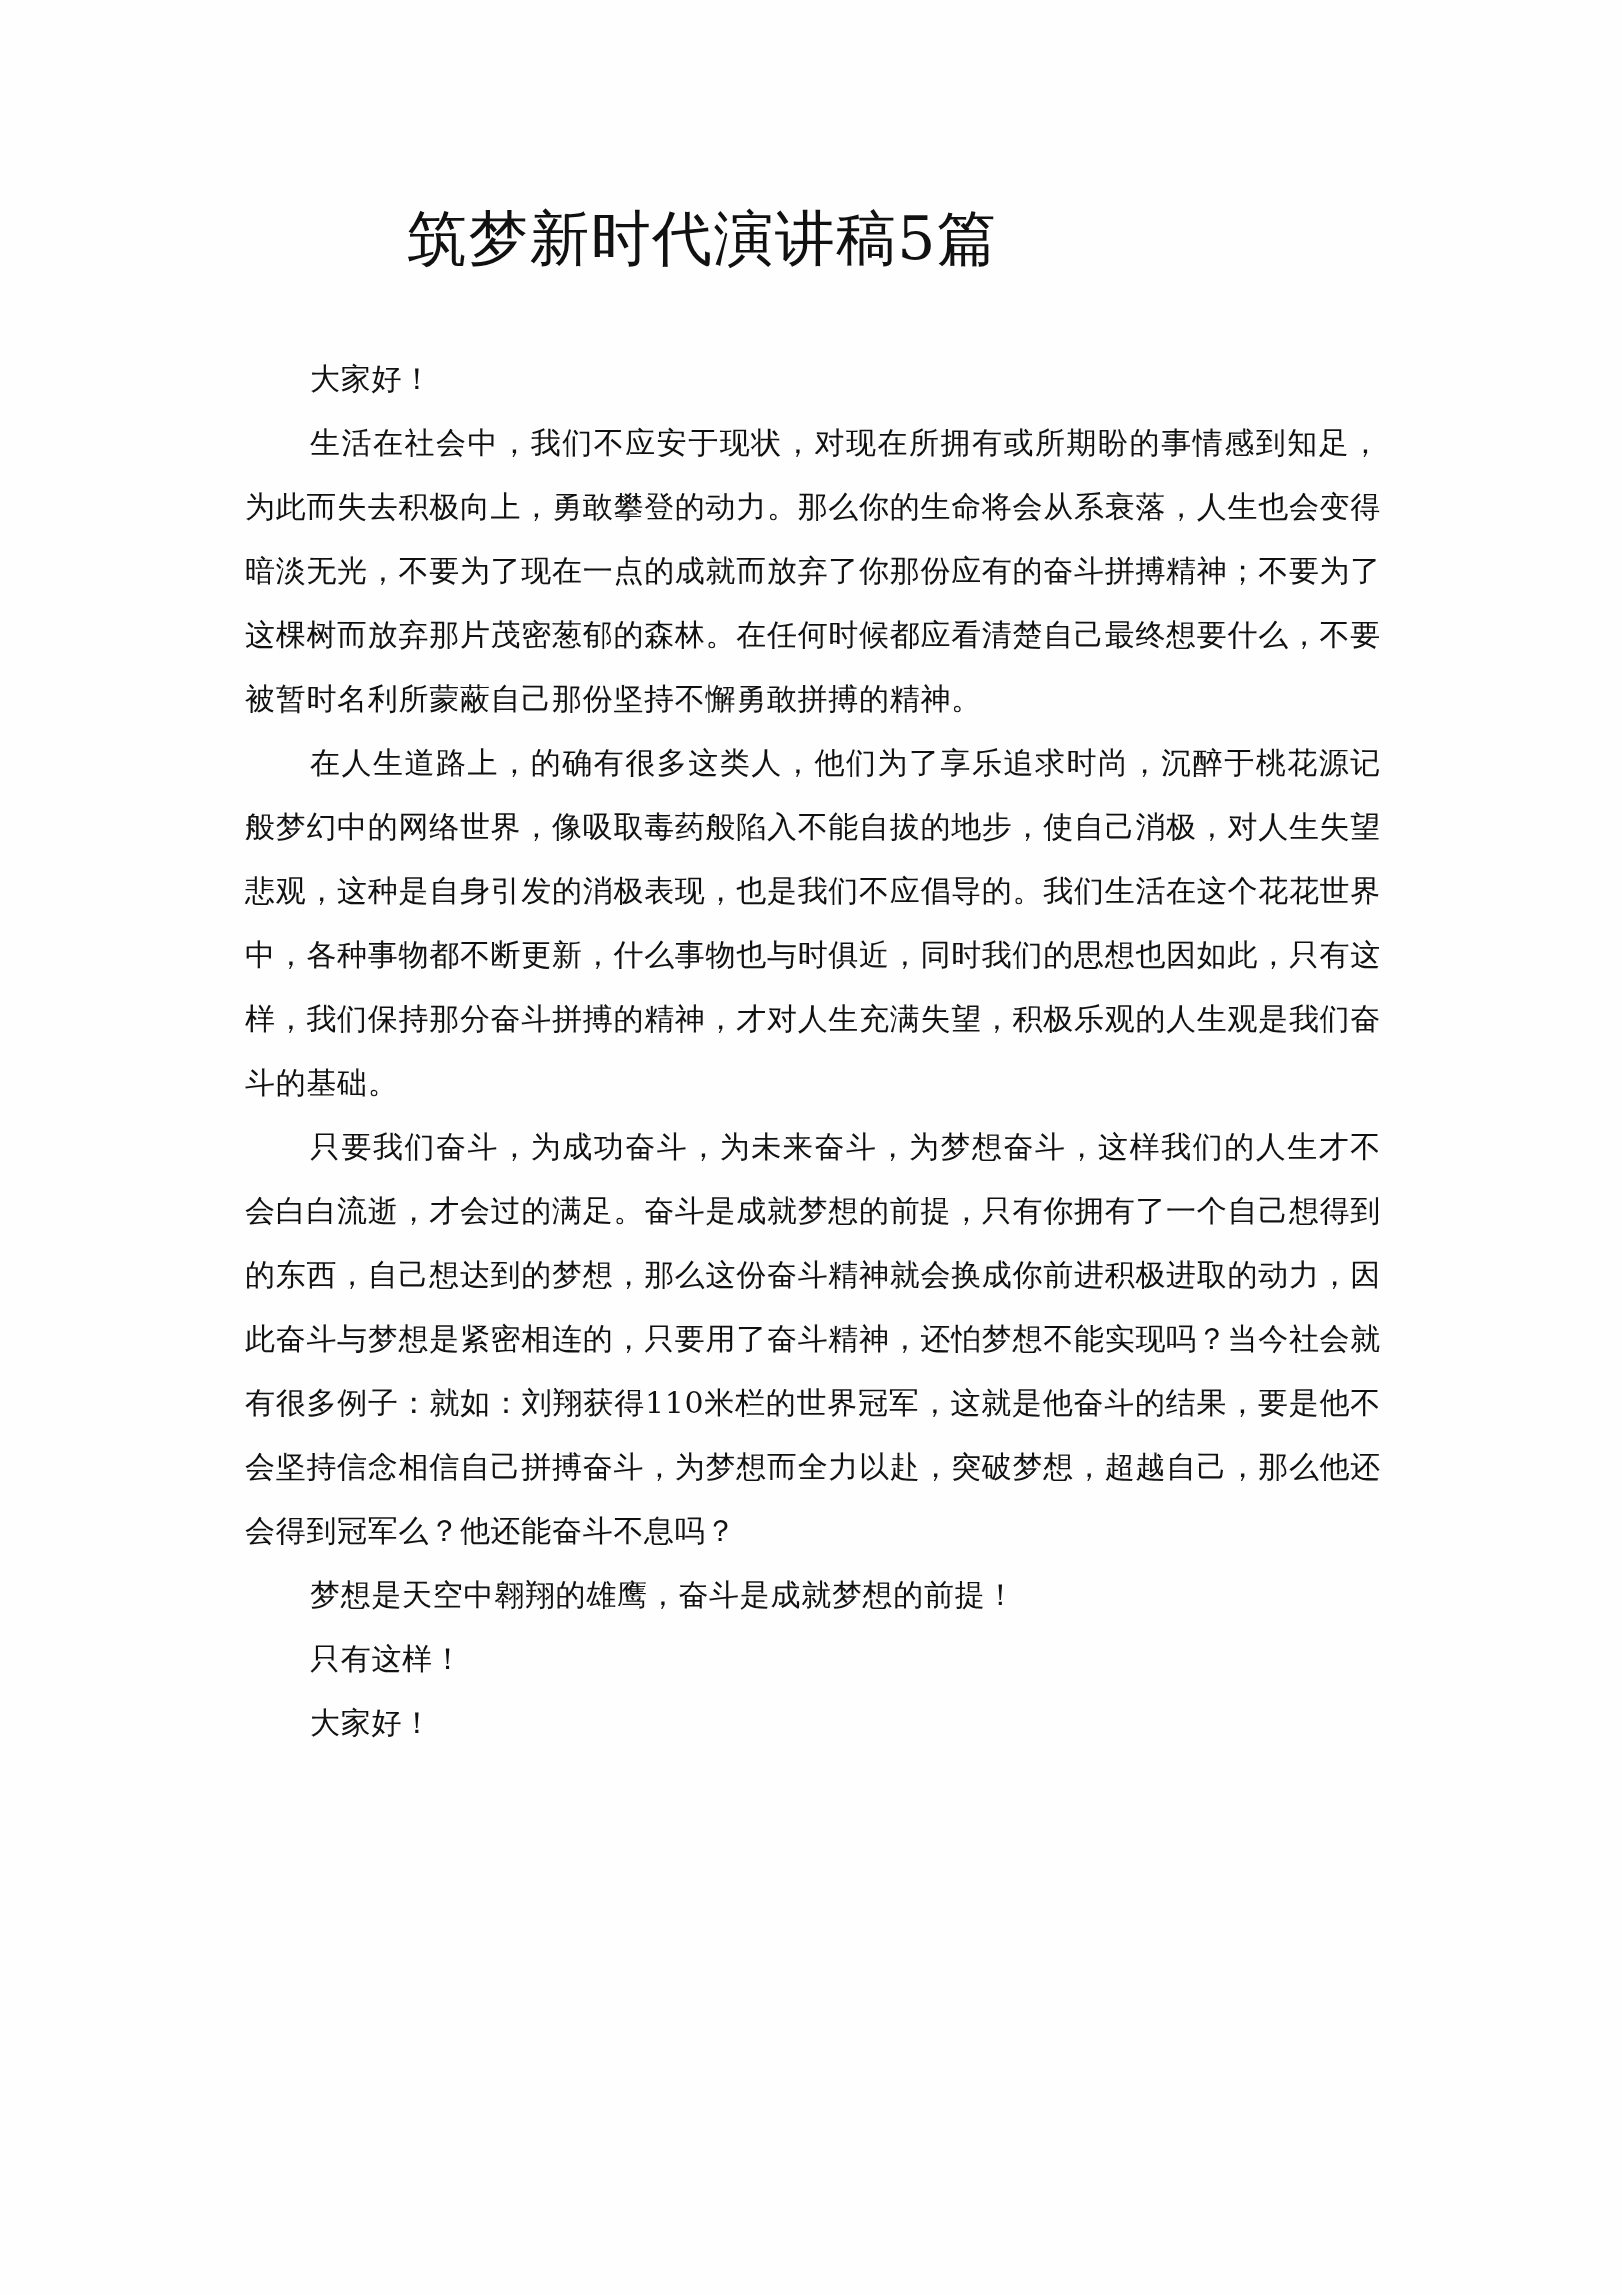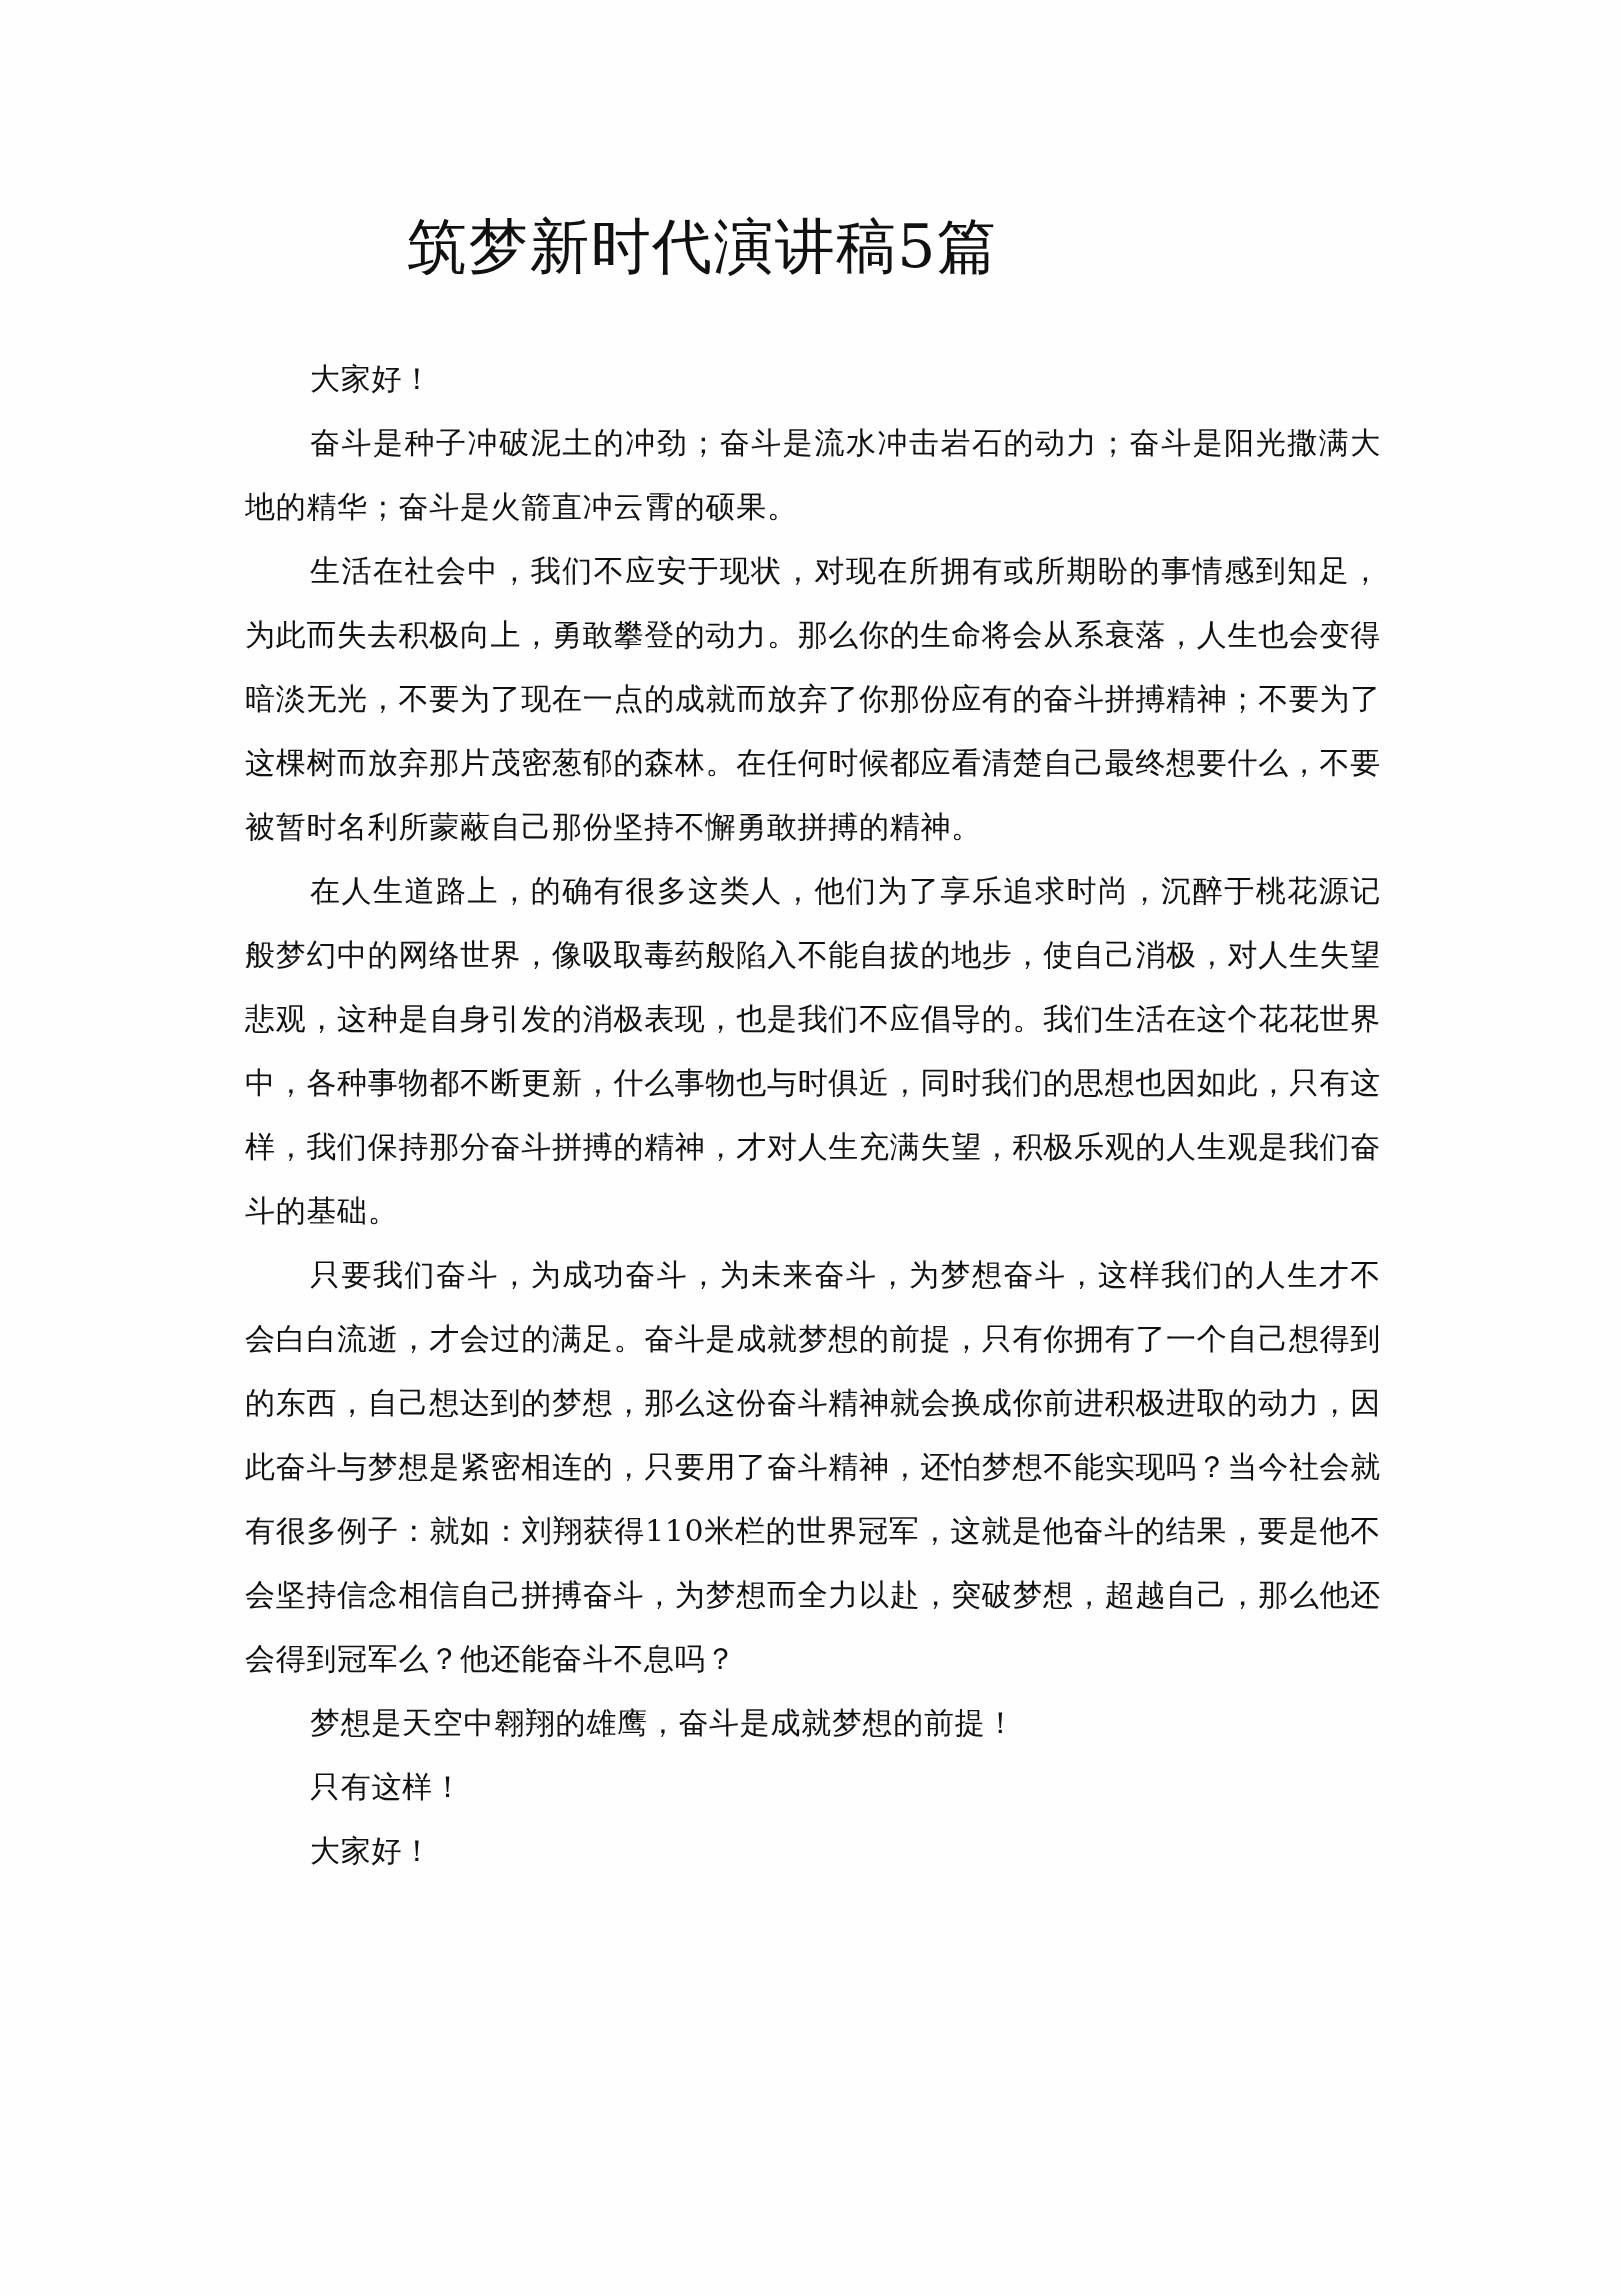--- a/index.html
+++ b/index.html
@@ -18,21 +18,21 @@
     .page {
       position: absolute;
       left: 0;
       top: 0;
       width: 1623px;
       height: 2295px;
       background: #fefefe;
     }
     .title {
       position: absolute;
-      top: 204px;
+      top: 196px;
       left: 0;
       width: 1405px;
       text-align: center;
       font-size: 60px;
       line-height: 85px;
       font-weight: normal;
       letter-spacing: 1.3px;
       margin: 0;
     }
     .body {
@@ -51,21 +51,20 @@
     }
   </style>
 </head>
 <body>
 
 <div class="page">
   <h1 class="title">筑梦新时代演讲稿5篇</h1>
 
   <div class="body">
     <p class="p">大家好！</p>
-    <p class="p">奋斗是种子冲破泥土的冲劲；奋斗是流水冲击岩石的动力；奋斗是阳光撒满大地的精华；奋斗是火箭直冲云霄的硕果。</p>
     <p class="p">生活在社会中，我们不应安于现状，对现在所拥有或所期盼的事情感到知足，为此而失去积极向上，勇敢攀登的动力。那么你的生命将会从系衰落，人生也会变得暗淡无光，不要为了现在一点的成就而放弃了你那份应有的奋斗拼搏精神；不要为了这棵树而放弃那片茂密葱郁的森林。在任何时候都应看清楚自己最终想要什么，不要被暂时名利所蒙蔽自己那份坚持不懈勇敢拼搏的精神。</p>
     <p class="p">在人生道路上，的确有很多这类人，他们为了享乐追求时尚，沉醉于桃花源记般梦幻中的网络世界，像吸取毒药般陷入不能自拔的地步，使自己消极，对人生失望悲观，这种是自身引发的消极表现，也是我们不应倡导的。我们生活在这个花花世界中，各种事物都不断更新，什么事物也与时俱近，同时我们的思想也因如此，只有这样，我们保持那分奋斗拼搏的精神，才对人生充满失望，积极乐观的人生观是我们奋斗的基础。</p>
     <p class="p">只要我们奋斗，为成功奋斗，为未来奋斗，为梦想奋斗，这样我们的人生才不会白白流逝，才会过的满足。奋斗是成就梦想的前提，只有你拥有了一个自己想得到的东西，自己想达到的梦想，那么这份奋斗精神就会换成你前进积极进取的动力，因此奋斗与梦想是紧密相连的，只要用了奋斗精神，还怕梦想不能实现吗？当今社会就有很多例子：就如：刘翔获得110米栏的世界冠军，这就是他奋斗的结果，要是他不会坚持信念相信自己拼搏奋斗，为梦想而全力以赴，突破梦想，超越自己，那么他还会得到冠军么？他还能奋斗不息吗？</p>
     <p class="p">梦想是天空中翱翔的雄鹰，奋斗是成就梦想的前提！</p>
     <p class="p">只有这样！</p>
     <p class="p">大家好！</p>
   </div>
 </div>
 
 

